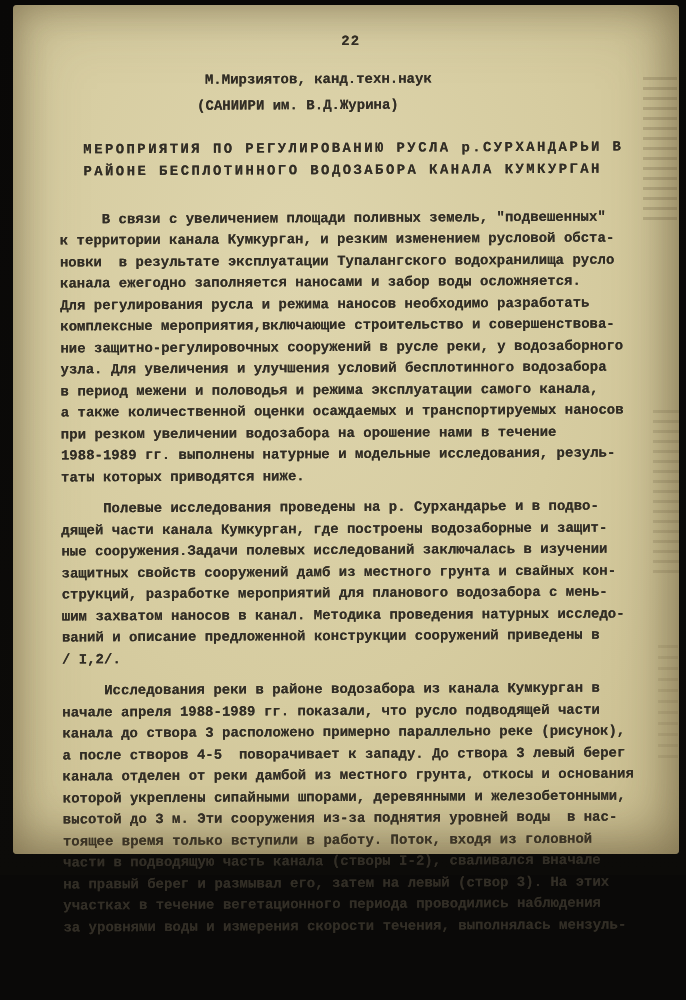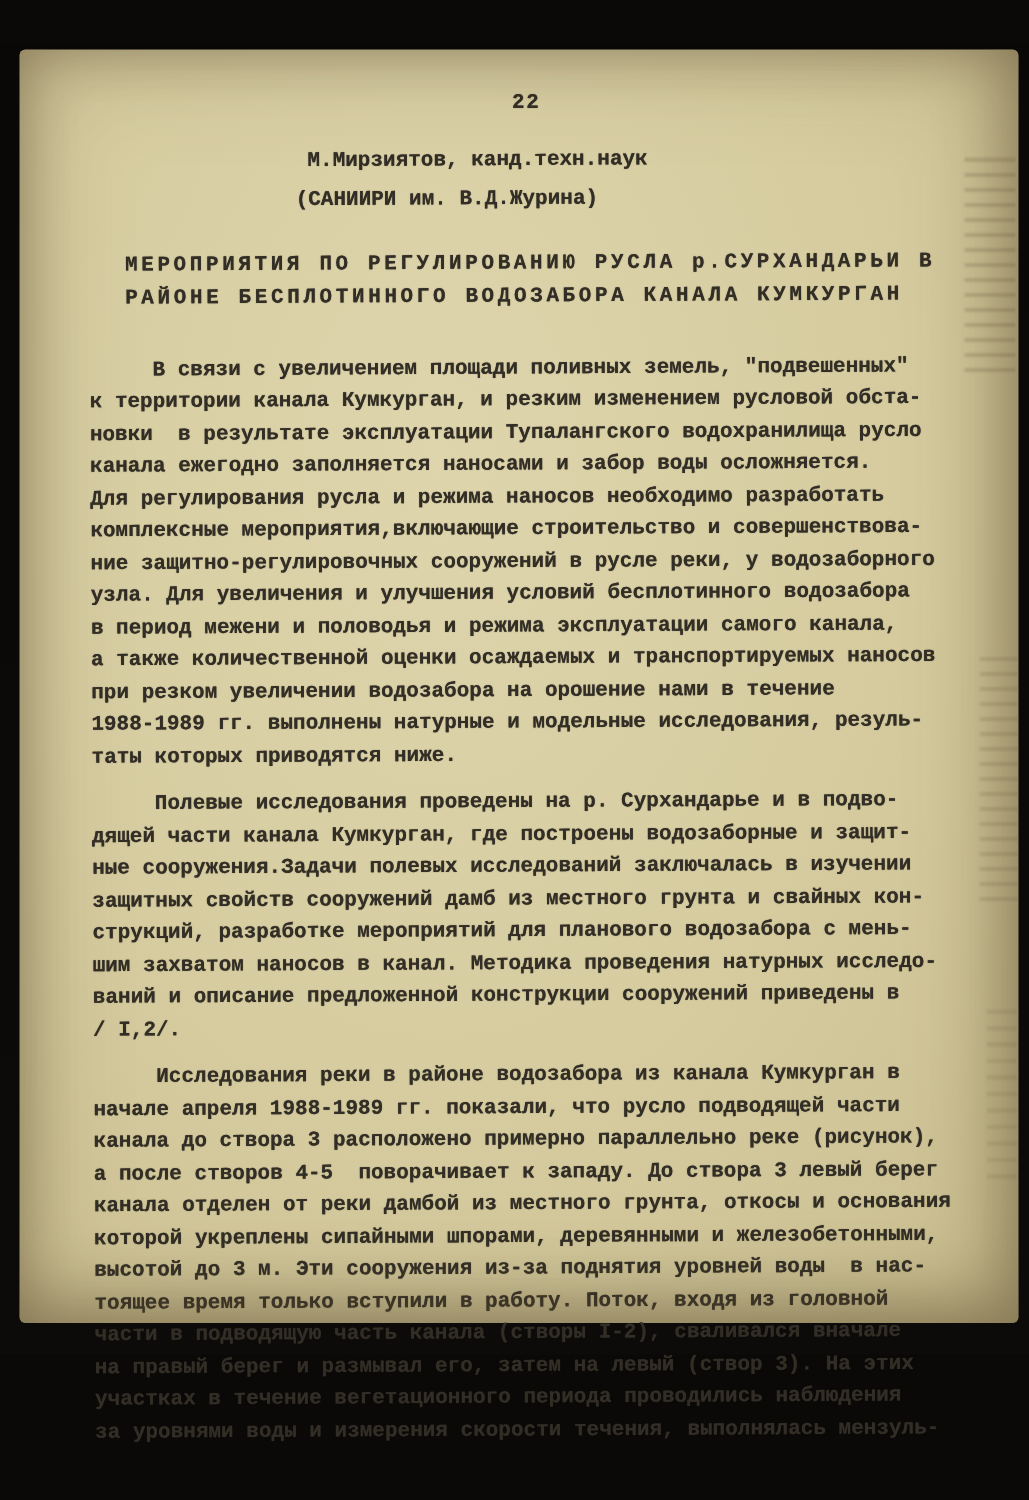--- a/index.html
+++ b/index.html
@@ -4,21 +4,20 @@
 <style>
   html, body { margin: 0; padding: 0; }
   body {
     width: 686px; height: 1000px; overflow: hidden;
     background: #0a0908;
     font-family: "Liberation Mono", "DejaVu Sans Mono", monospace;
   }
   .scan {
     position: relative; width: 686px; height: 875px;
     background: linear-gradient(180deg, #090807 0%, #0c0b09 100%);
-    margin-top: 28px;
   }
   .paper {
     position: absolute; left: 13px; top: 5px; right: 7px; bottom: 21px;
     background: #d6cca0;
     background-image:
       radial-gradient(ellipse at 42% 32%, #ded5ad 0%, #d6cca0 52%, #cabe90 100%);
     border-radius: 4px;
   }
   .paper::after {
     content: ""; position: absolute; inset: 0; border-radius: 4px;

